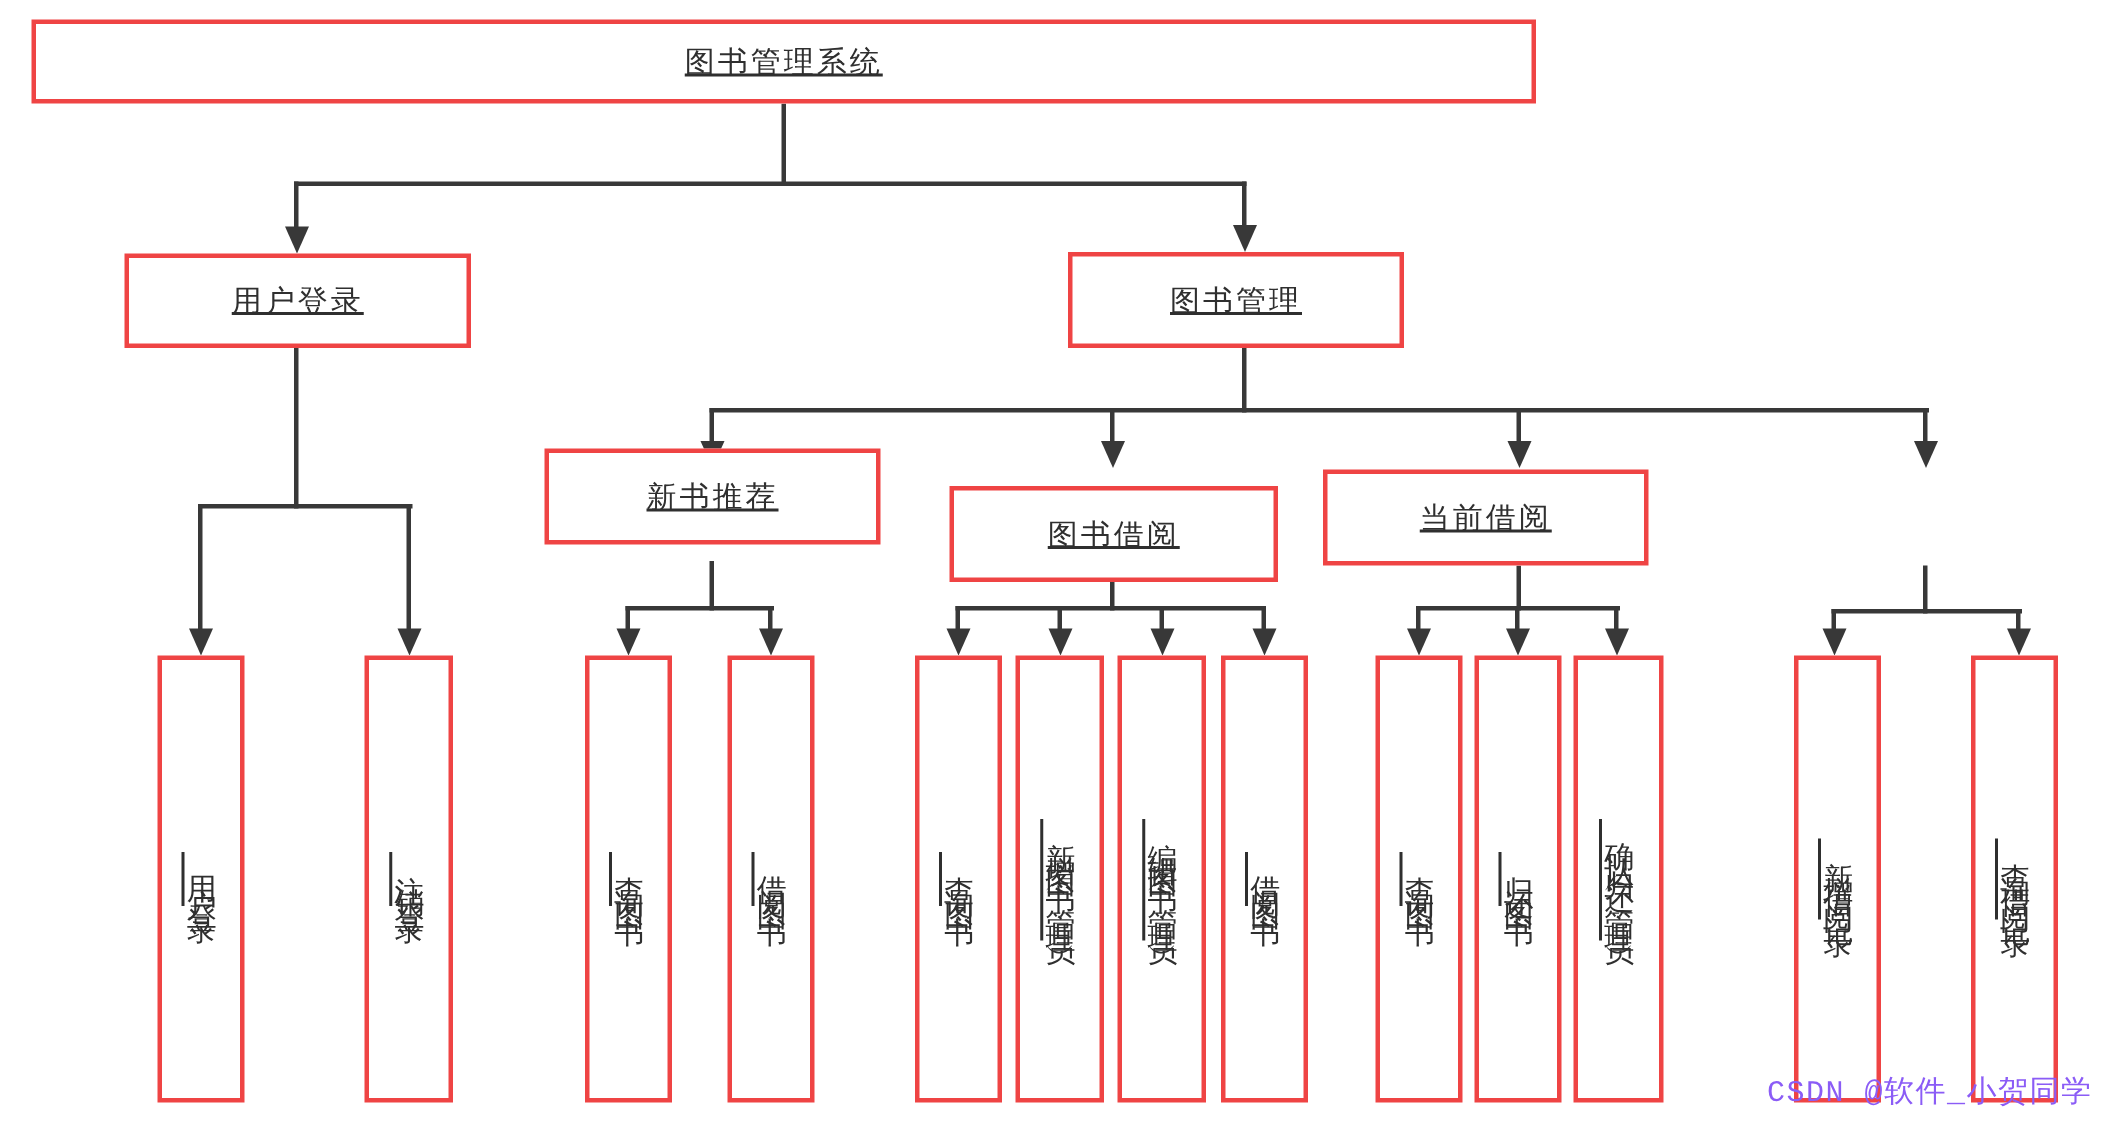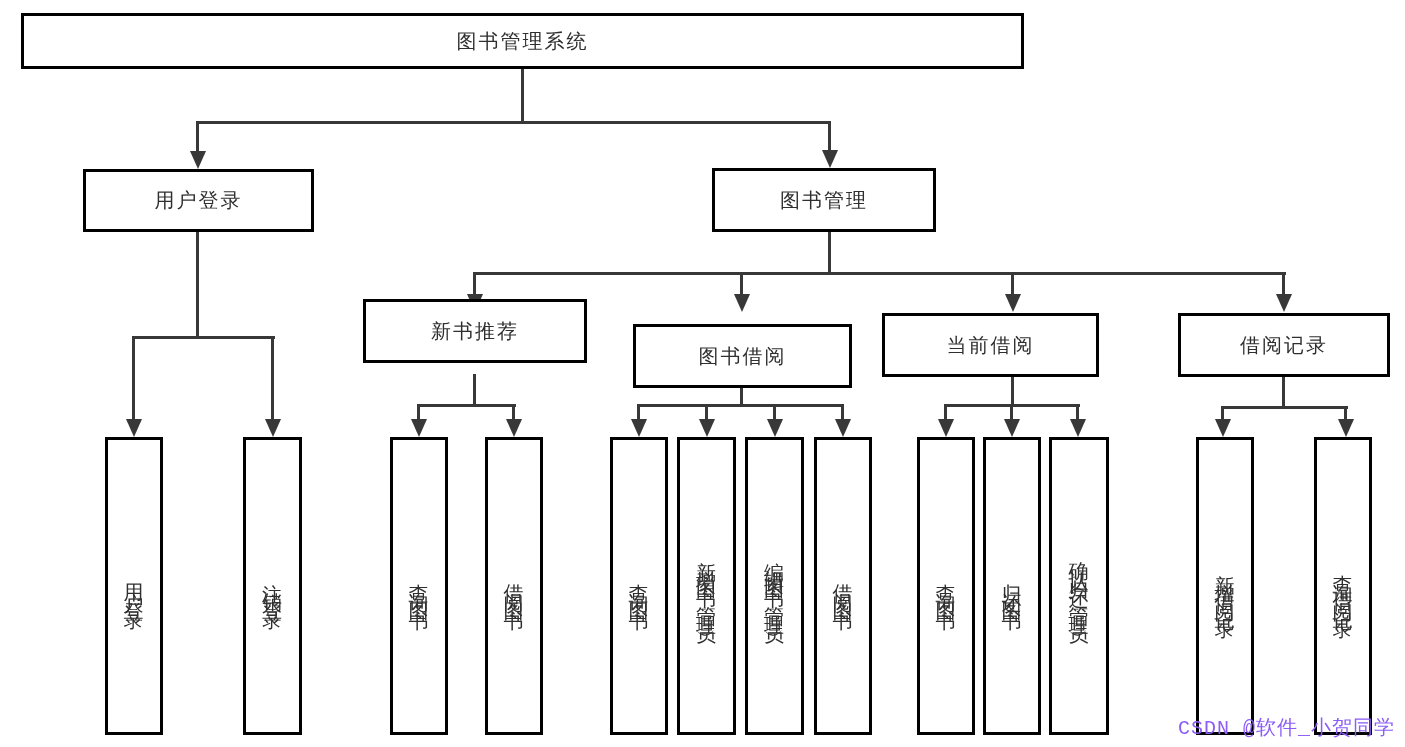--- a/index.html
+++ b/index.html
@@ -2,22 +2,22 @@
 <html><head>
 <meta charset="utf-8">
 <style>
   html,body{margin:0;padding:0;background:#ffffff;}
   .stage{
     position:relative;width:1405px;height:747px;background:#ffffff;
     font-family:"Liberation Sans","DejaVu Sans",sans-serif;overflow:hidden;
   }
   .box{
     position:absolute;box-sizing:border-box;background:#ffffff;
-    border:3px solid #000000;display:flex;align-items:center;justify-content:center;
-    font-size:20px;color:#2f2f2f;letter-spacing:2px;white-space:nowrap;z-index:2;
+    border:3px solid #ef4444;display:flex;align-items:center;justify-content:center;
+    font-size:20px;color:#2f2f2f;letter-spacing:2px;white-space:nowrap;z-index:2;text-decoration:underline;
   }
   .vbox{
     writing-mode:vertical-rl;text-orientation:mixed;
     letter-spacing:9px;line-height:1;font-size:20px;white-space:normal;
   }
   .vl{position:absolute;width:3px;background:#383838;z-index:1;}
   .hl{position:absolute;height:3px;background:#383838;z-index:1;}
   .ar{
     position:absolute;width:0;height:0;z-index:1;
     border-left:8px solid transparent;border-right:8px solid transparent;
@@ -93,21 +93,20 @@
   <div class="ar" style="left:1338px;top:419px"></div>
 
   <div class="box" style="left:21px;top:13px;width:1003px;height:56px">图书管理系统</div>
 
   <div class="box" style="left:83px;top:169px;width:231px;height:63px">用户登录</div>
   <div class="box" style="left:712px;top:168px;width:224px;height:64px">图书管理</div>
 
   <div class="box" style="left:363px;top:299px;width:224px;height:64px">新书推荐</div>
   <div class="box" style="left:633px;top:324px;width:219px;height:64px">图书借阅</div>
   <div class="box" style="left:882px;top:313px;width:217px;height:64px">当前借阅</div>
-  <div class="box" style="left:1178px;top:313px;width:212px;height:64px">借阅记录</div>
 
   <div class="box vbox" style="left:105px;top:437px;width:58px;height:298px">用户登录</div>
   <div class="box vbox" style="left:243px;top:437px;width:59px;height:298px">注销登录</div>
 
   <div class="box vbox" style="left:390px;top:437px;width:58px;height:298px">查询图书</div>
   <div class="box vbox" style="left:485px;top:437px;width:58px;height:298px">借阅图书</div>
 
   <div class="box vbox" style="left:610px;top:437px;width:58px;height:298px">查询图书</div>
   <div class="box vbox" style="left:677px;top:437px;width:59px;height:298px">新增图书（管理员）</div>
   <div class="box vbox" style="left:745px;top:437px;width:59px;height:298px">编辑图书（管理员）</div>

